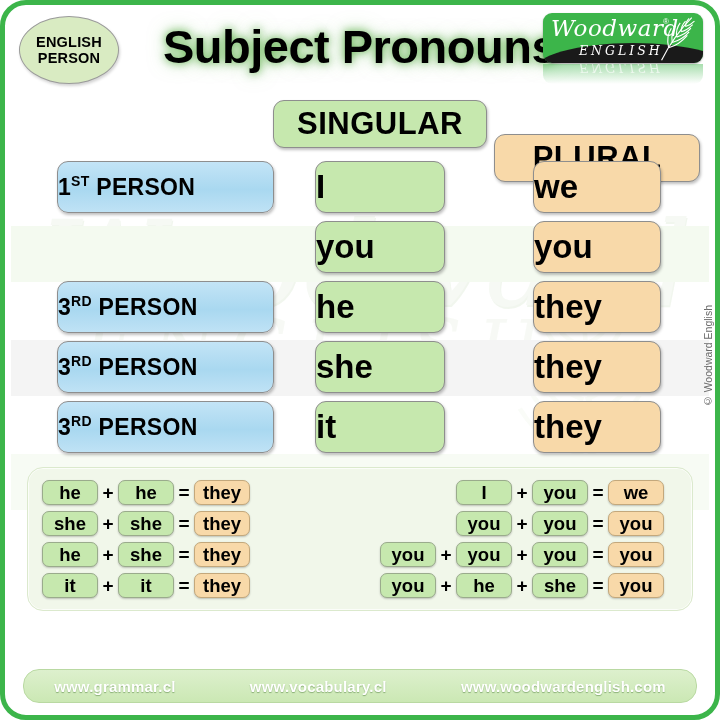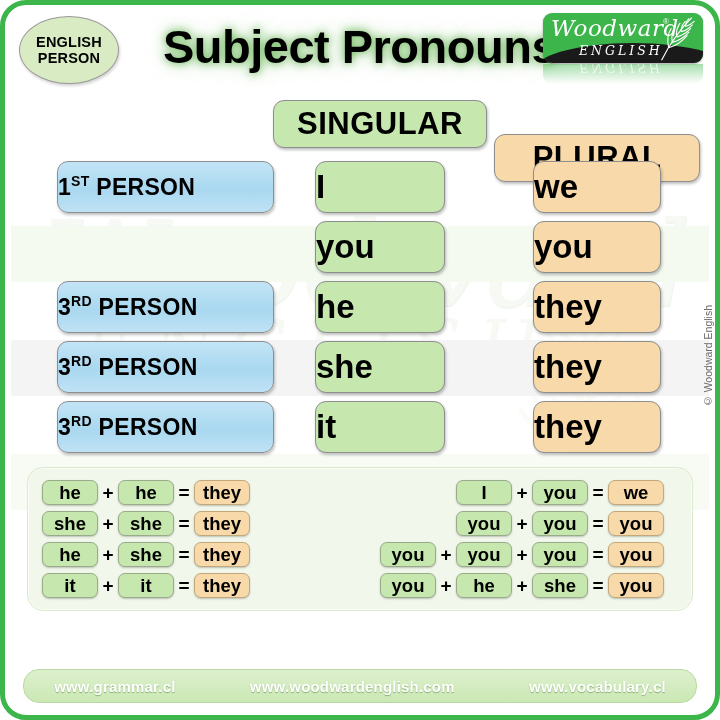--- a/index.html
+++ b/index.html
@@ -560,18 +560,18 @@
           <span class="op">+</span>
           <span class="tok green">she</span>
           <span class="op">=</span>
           <span class="tok peach">you</span>
         </div>
       </div>
   </div>
 
   <div class="footer" id="footer-links">
       <a href="#">www.grammar.cl</a>
+      <a href="#">www.vocabulary.cl</a>
       <a href="#">www.woodwardenglish.com</a>
-      <a href="#">www.vocabulary.cl</a>
     </div>
 
   <div class="copyright">© Woodward English</div>
 </div>
 
 </body></html>

